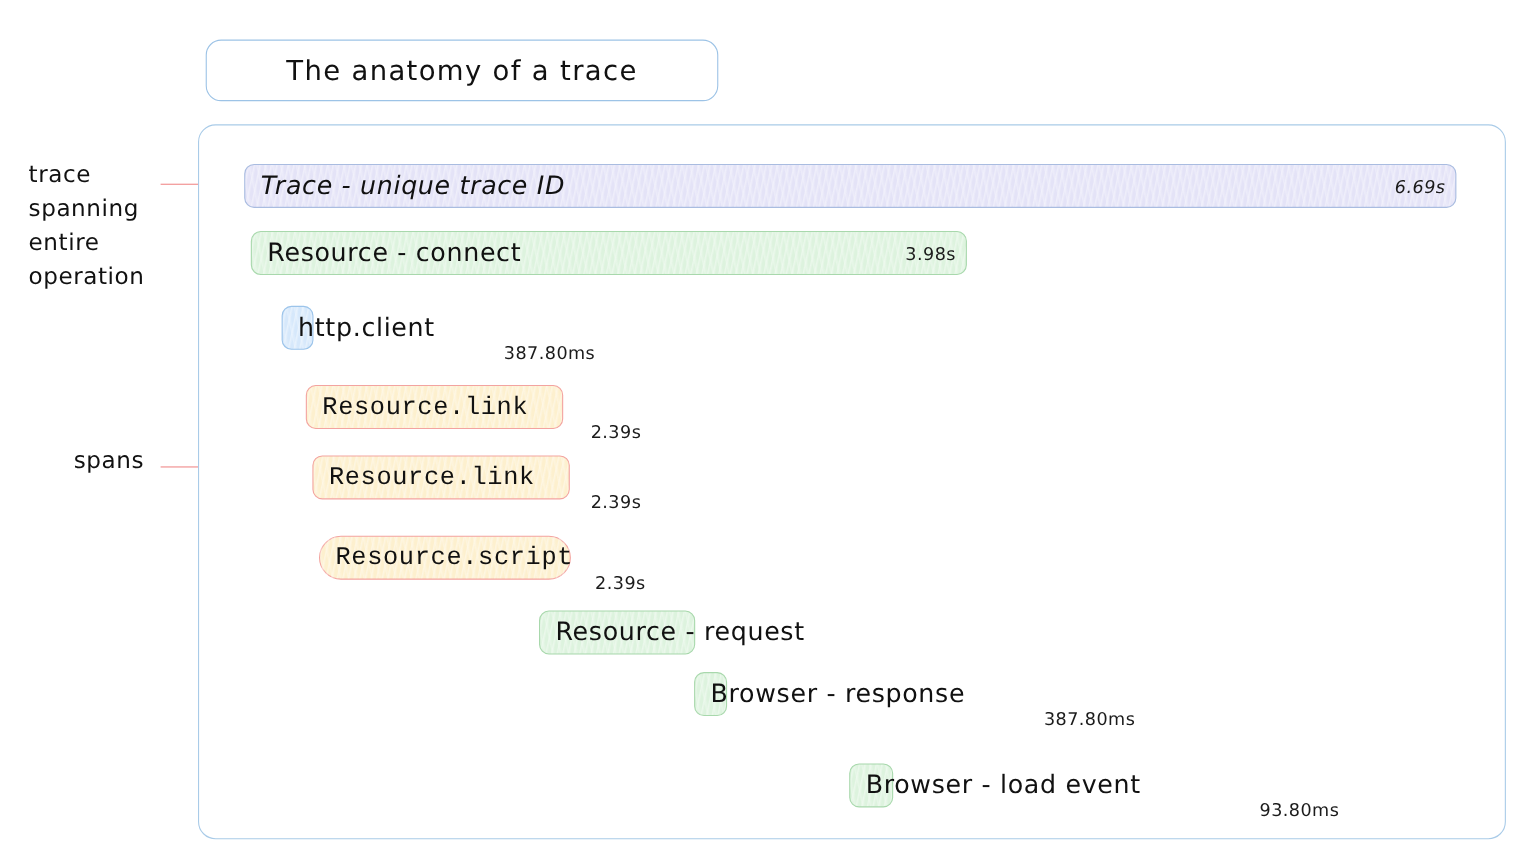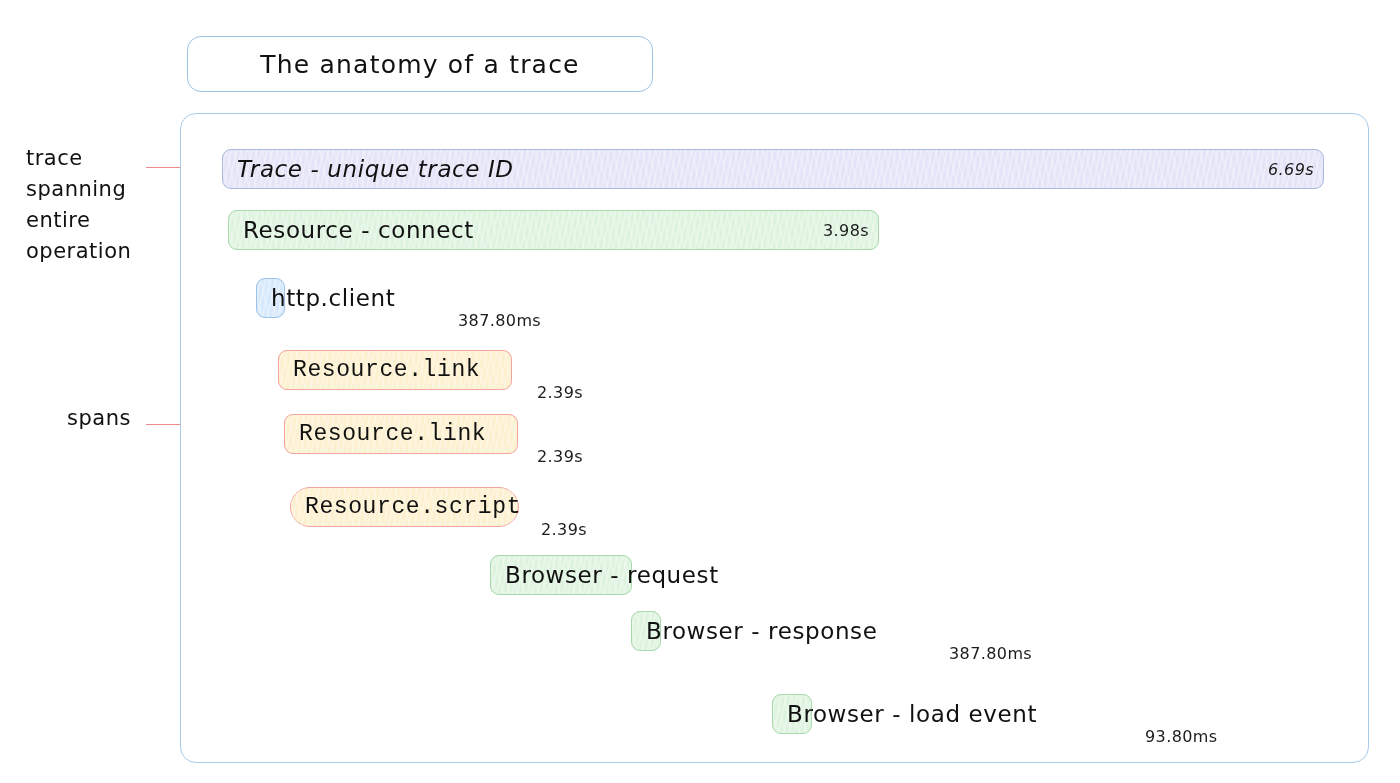--- a/index.html
+++ b/index.html
@@ -200,21 +200,21 @@
       <span class="dur outside" style="left: 537px;">2.39s</span>
     </div>
     <div class="row" style="top: 485px; left: 0px; width: 1400px;">
       <div class="bar orange" style="position: absolute; left: 290px; width: 229px; border-radius: 20px;">
         <span class="bar-label">Resource.script</span>
       </div>
       <span class="dur outside" style="left: 541px;">2.39s</span>
     </div>
     <div class="row" style="top: 553px; left: 0px; width: 1400px;">
       <div class="bar green" style="position: absolute; left: 490px; width: 142px;">
-        <span class="bar-label">Browser - request</span>
+        <span class="bar-label">Resource - request</span>
       </div>
     </div>
     <div class="row" style="top: 609px; left: 0px; width: 1400px;">
       <div class="bar green" style="position: absolute; left: 631px; width: 30px;">
         <span class="bar-label">Browser - response</span>
       </div>
       <span class="dur outside" style="left: 949px;">387.80ms</span>
     </div>
     <div class="row" style="top: 692px; left: 0px; width: 1400px;">
       <div class="bar green" style="position: absolute; left: 772px; width: 40px;">

